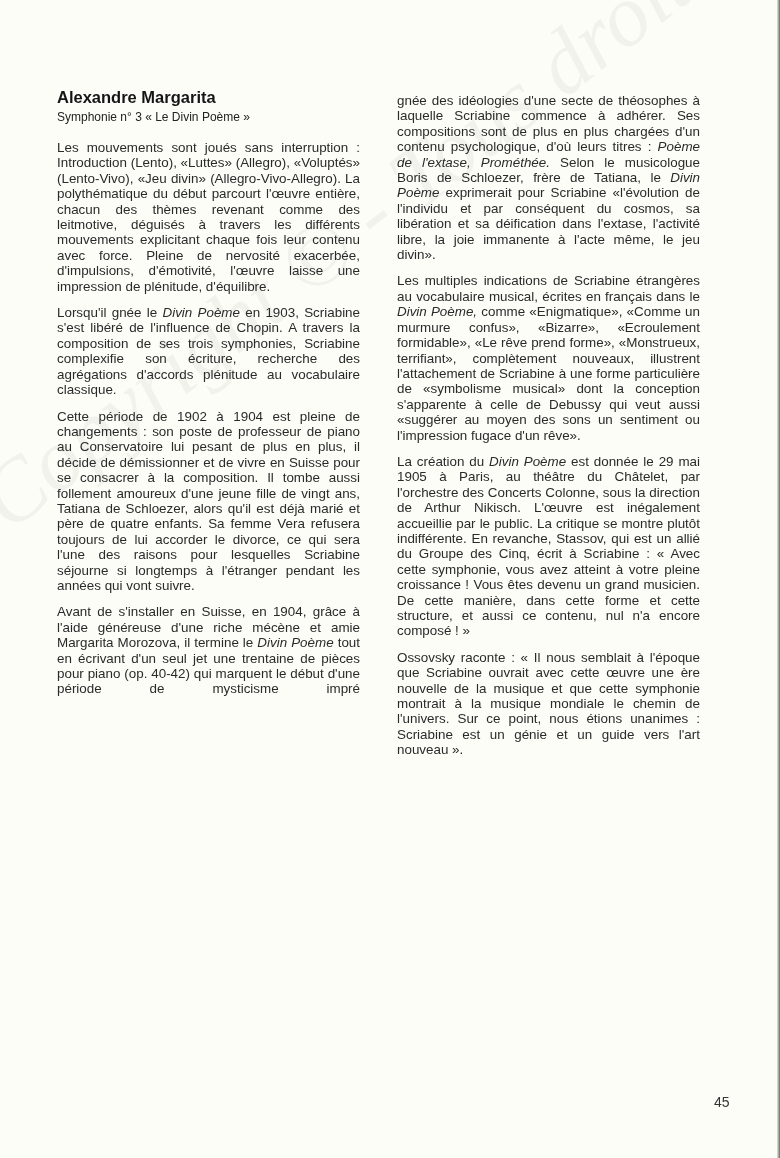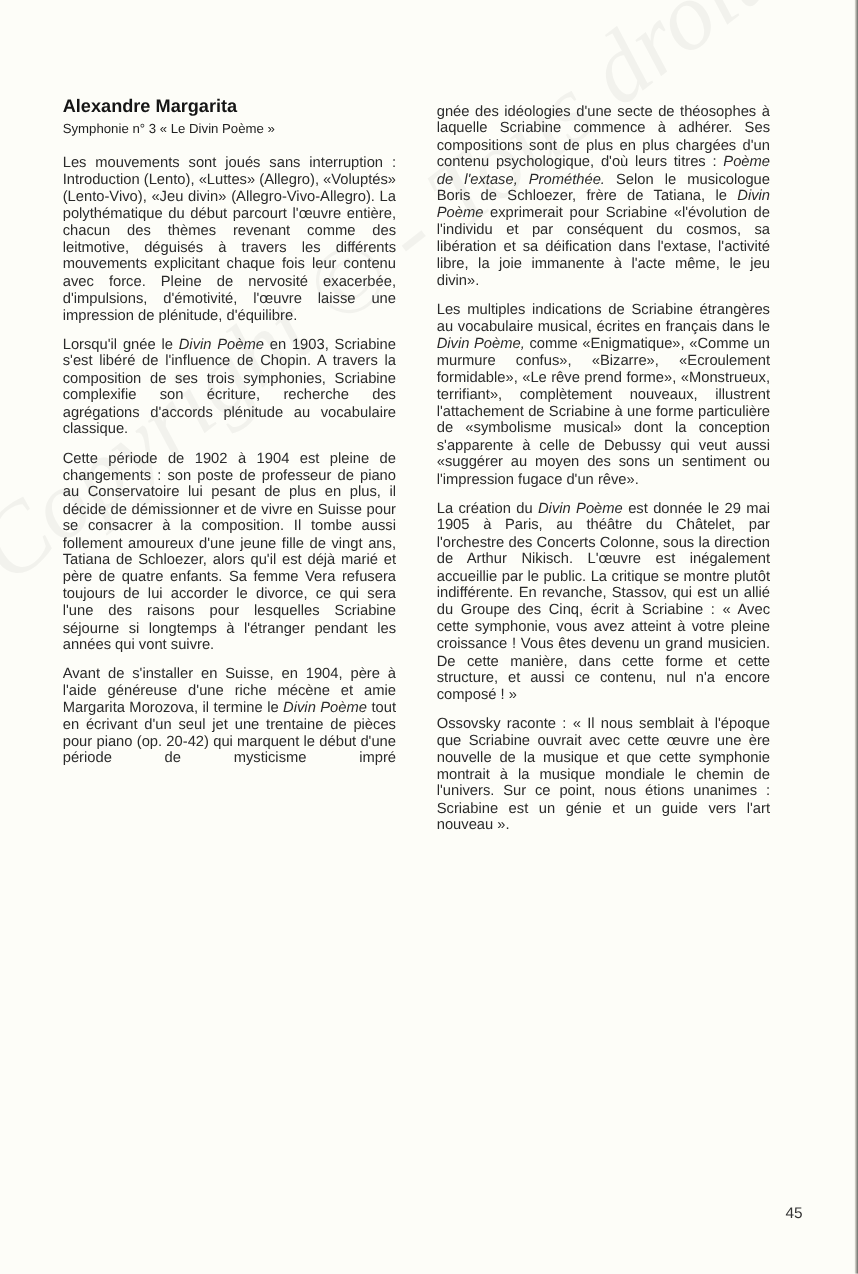--- a/index.html
+++ b/index.html
@@ -55,21 +55,21 @@
 
 <div class="page-edge"></div>
 <div class="watermark">Copyright © - Tous droits réservés</div>
 
 <div class="col col-left">
   <h1 class="title">Alexandre Margarita</h1>
   <div class="subtitle">Symphonie n° 3 « Le Divin Poème »</div>
   <p><span>Les mouvements sont joués sans interruption : Introduction (Lento), «Luttes» (Allegro), «Voluptés» (Lento-Vivo), «Jeu divin» (Allegro-Vivo-Allegro). La polythématique du début parcourt l'œuvre entière, chacun des thèmes revenant comme des leitmotive, déguisés à travers les différents mouvements explicitant chaque fois leur contenu avec force. Pleine de nervosité exacerbée, d'impulsions, d'émotivité, l'œuvre laisse une impression de plénitude, d'équilibre.</span></p>
   <p><span>Lorsqu'il gnée le </span><em>Divin Poème</em><span> en 1903, Scriabine s'est libéré de l'influence de Chopin. A travers la composition de ses trois symphonies, Scriabine complexifie son écriture, recherche des agrégations d'accords plénitude au vocabulaire classique.</span></p>
   <p><span>Cette période de 1902 à 1904 est pleine de changements : son poste de professeur de piano au Conservatoire lui pesant de plus en plus, il décide de démissionner et de vivre en Suisse pour se consacrer à la composition. Il tombe aussi follement amoureux d'une jeune fille de vingt ans, Tatiana de Schloezer, alors qu'il est déjà marié et père de quatre enfants. Sa femme Vera refusera toujours de lui accorder le divorce, ce qui sera l'une des raisons pour lesquelles Scriabine séjourne si longtemps à l'étranger pendant les années qui vont suivre.</span></p>
-  <p style="text-align-last: justify;"><span>Avant de s'installer en Suisse, en 1904, père à l'aide généreuse d'une riche mécène et amie Margarita Morozova, il termine le </span><em>Divin Poème</em><span> tout en écrivant d'un seul jet une trentaine de pièces pour piano (op. 20-42) qui marquent le début d'une période de mysticisme impré</span></p>
+  <p style="text-align-last: justify;"><span>Avant de s'installer en Suisse, en 1904, grâce à l'aide généreuse d'une riche mécène et amie Margarita Morozova, il termine le </span><em>Divin Poème</em><span> tout en écrivant d'un seul jet une trentaine de pièces pour piano (op. 40-42) qui marquent le début d'une période de mysticisme impré</span></p>
 </div>
 
 <div class="col col-right">
   <p><span>gnée des idéologies d'une secte de théosophes à laquelle Scriabine commence à adhérer. Ses compositions sont de plus en plus chargées d'un contenu psychologique, d'où leurs titres : </span><em>Poème de l'extase, Prométhée.</em><span> Selon le musicologue Boris de Schloezer, frère de Tatiana, le </span><em>Divin Poème</em><span> exprimerait pour Scriabine «l'évolution de l'individu et par conséquent du cosmos, sa libération et sa déification dans l'extase, l'activité libre, la joie immanente à l'acte même, le jeu divin».</span></p>
   <p><span>Les multiples indications de Scriabine étrangères au vocabulaire musical, écrites en français dans le </span><em>Divin Poème,</em><span> comme «Enigmatique», «Comme un murmure confus», «Bizarre», «Ecroulement formidable», «Le rêve prend forme», «Monstrueux, terrifiant», complètement nouveaux, illustrent l'attachement de Scriabine à une forme particulière de «symbolisme musical» dont la conception s'apparente à celle de Debussy qui veut aussi «suggérer au moyen des sons un sentiment ou l'impression fugace d'un rêve».</span></p>
   <p><span>La création du </span><em>Divin Poème</em><span> est donnée le 29 mai 1905 à Paris, au théâtre du Châtelet, par l'orchestre des Concerts Colonne, sous la direction de Arthur Nikisch. L'œuvre est inégalement accueillie par le public. La critique se montre plutôt indifférente. En revanche, Stassov, qui est un allié du Groupe des Cinq, écrit à Scriabine : « Avec cette symphonie, vous avez atteint à votre pleine croissance ! Vous êtes devenu un grand musicien. De cette manière, dans cette forme et cette structure, et aussi ce contenu, nul n'a encore composé ! »</span></p>
   <p><span>Ossovsky raconte : « Il nous semblait à l'époque que Scriabine ouvrait avec cette œuvre une ère nouvelle de la musique et que cette symphonie montrait à la musique mondiale le chemin de l'univers. Sur ce point, nous étions unanimes : Scriabine est un génie et un guide vers l'art nouveau ».</span></p>
 </div>
 
 <div class="page-number">45</div>

